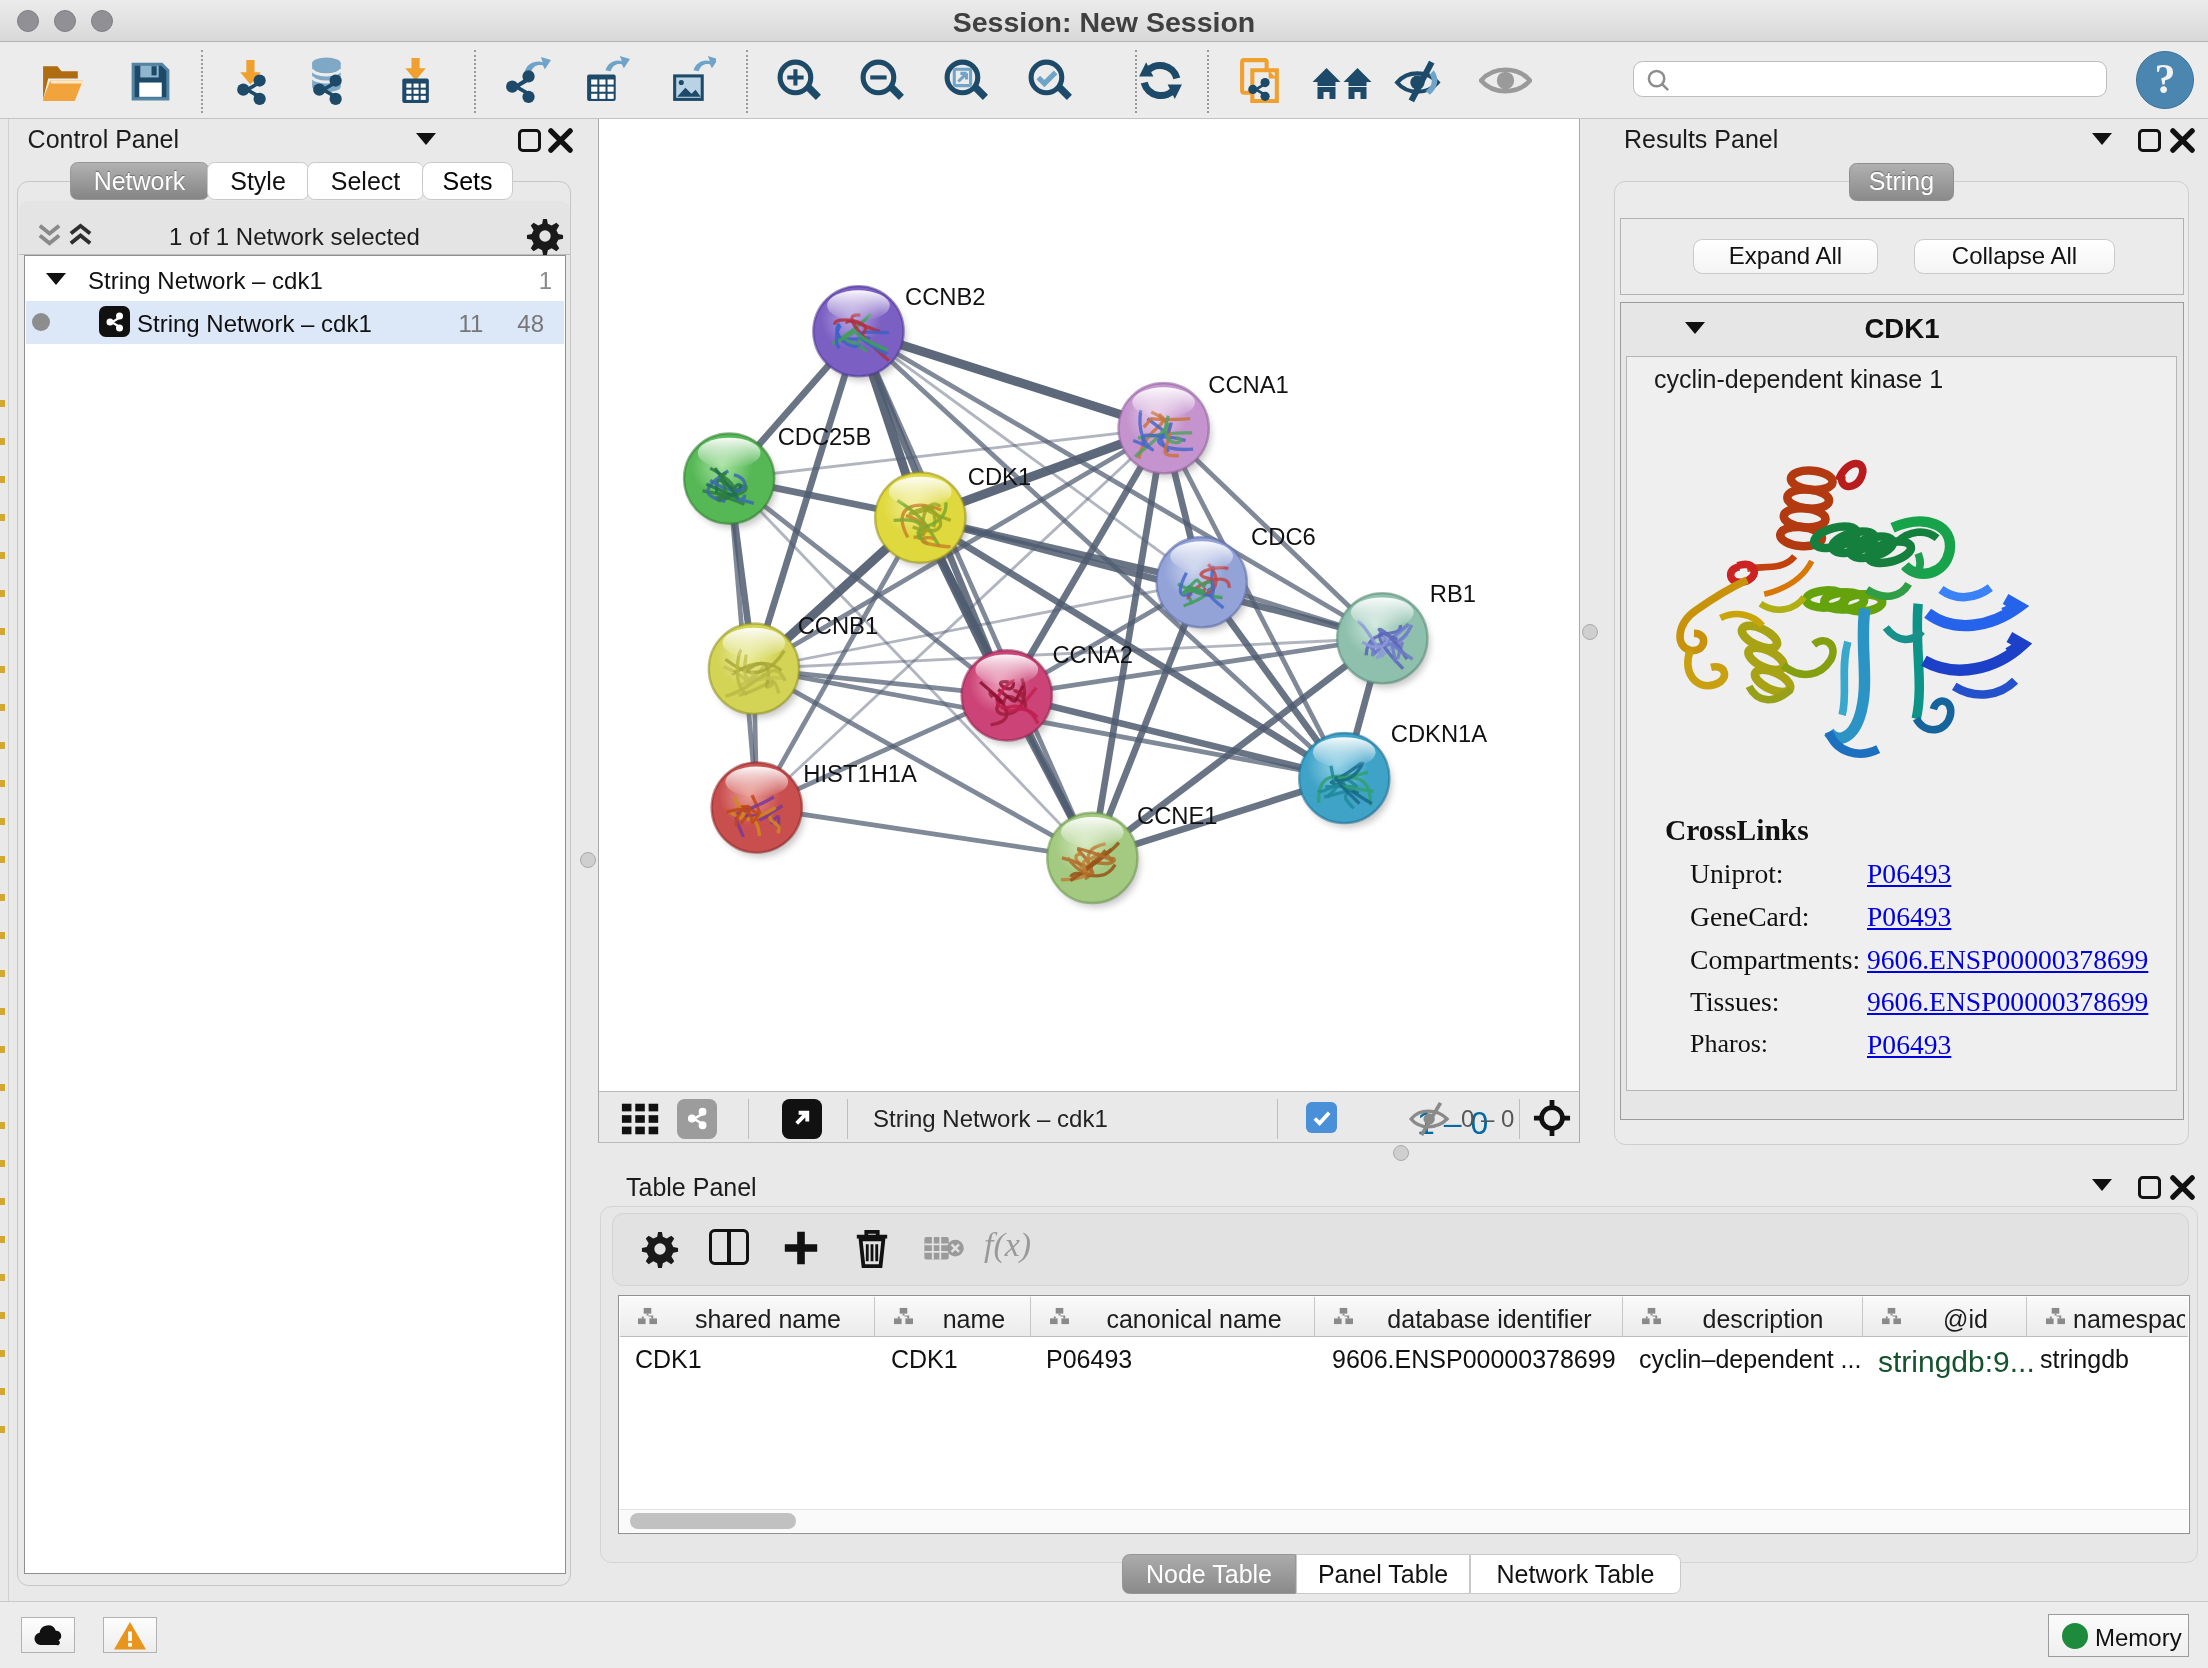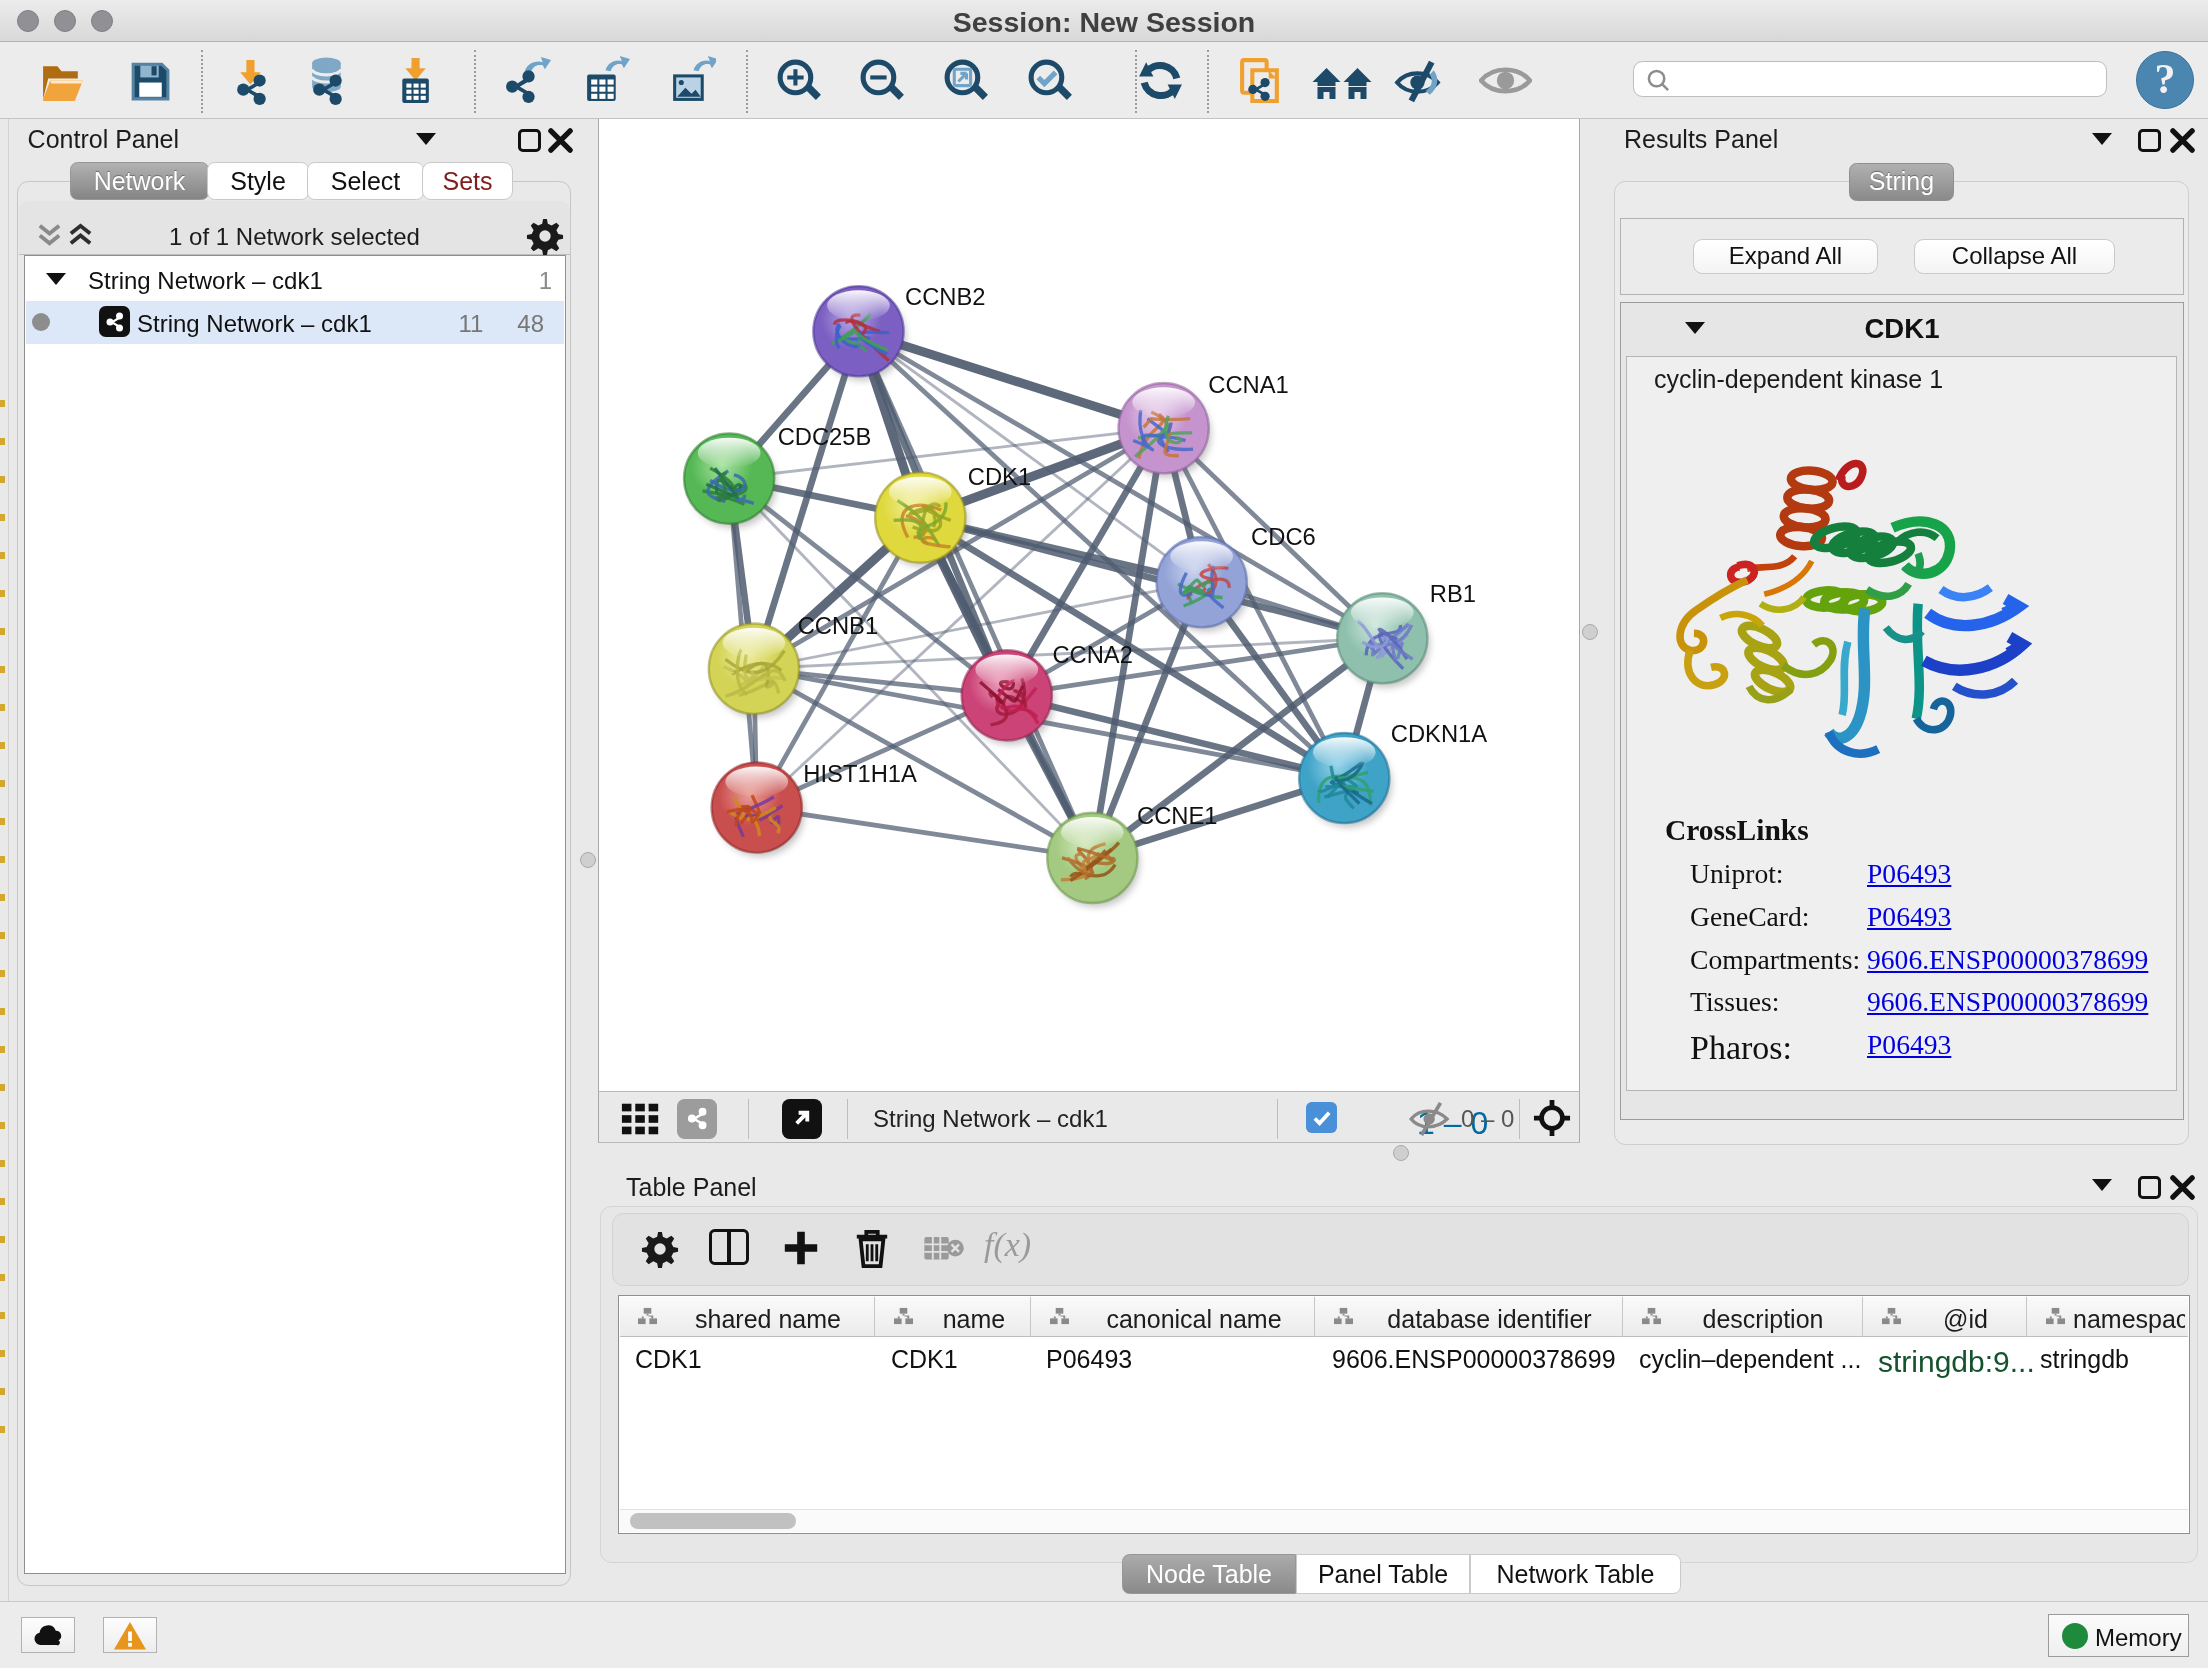--- a/index.html
+++ b/index.html
@@ -182,21 +182,21 @@
 <div class="abs panelhead" style="left:27.6px;top:125px">Control Panel</div>
 <div class="abs tri-d" style="left:416px;top:133px"></div>
 <div class="abs ctrlsq" style="left:518px;top:129px"></div>
 <svg class="abs" style="left:548px;top:128px" width="25" height="25" viewBox="0 0 26 26">
     <path d="M3 3l20 20M23 3 3 23" stroke="#111" stroke-width="5.5" stroke-linecap="round"></path>
   </svg>
 <div class="abs" style="left:17px;top:181px;width:554px;height:1405px;background:#e9e9e9;border:1.9px solid #c6c6c6;border-radius:11.4px"></div>
 <div class="abs" style="left:70px;top:162px;width:139px;height:38px;background:linear-gradient(#b2b2b2,#848484);border:1.9px solid #979797;border-radius:7.6px;text-align:center;font-size:25px;color:#fff;line-height:36px;text-shadow:0 -1px 1px #6a6a6a">Network</div>
 <div class="abs" style="left:207px;top:162px;width:102px;height:38px;background:#fff;border:1.9px solid #c9c9c9;border-radius:7.6px;text-align:center;font-size:25px;color:#111;line-height:36px">Style</div>
 <div class="abs" style="left:307px;top:162px;width:117px;height:38px;background:#fff;border:1.9px solid #c9c9c9;border-radius:7.6px;text-align:center;font-size:25px;color:#111;line-height:36px">Select</div>
-<div class="abs" style="left:422px;top:162px;width:91px;height:38px;background:#fff;border:1.9px solid #c9c9c9;border-radius:9px;text-align:center;font-size:25px;color:#7f1d1d;line-height:36px">Sets</div>
+<div class="abs" style="left:422px;top:162px;width:91px;height:38px;background:#fff;border:1.9px solid #c9c9c9;border-radius:9px;text-align:center;font-size:25px;color:#000000;line-height:36px">Sets</div>
 <div class="abs" style="left:19px;top:201px;width:551px;height:54px;background:#e4e4e4;border-bottom:1.9px solid #bdbdbd;border-radius:9.5px 9.5px 0 0"></div>
 <svg class="abs" style="left:36px;top:222px" width="27" height="27" viewBox="0 0 28 28">
     <path d="M4 4l10 8 10-8M4 14l10 8 10-8" stroke="#8a8a8a" stroke-width="4" fill="none"></path>
   </svg>
 <svg class="abs" style="left:67px;top:222px" width="27" height="27" viewBox="0 0 28 28">
     <path d="M4 12 14 4l10 8M4 22l10-8 10 8" stroke="#2e2e2e" stroke-width="4" fill="none"></path>
   </svg>
 <div class="abs" style="left:114px;top:223px;width:361px;text-align:center;font-size:24px;color:#1c1c1c">1 of 1 Network selected</div>
 <svg class="abs" style="left:526px;top:217px" width="38" height="38" viewBox="0 0 40 40">
     <path d="M18 2h4l1 5 4 2 5-3 3 3-3 5 2 4 5 1v4l-5 1-2 4 3 5-3 3-5-3-4 2-1 5h-4l-1-5-4-2-5 3-3-3 3-5-2-4-5-1v-4l5-1 2-4-3-5 3-3 5 3 4-2z" fill="#1a1a1a"></path>
@@ -686,21 +686,21 @@
   </svg>
 <div class="abs" style="left:1665px;top:814px;font-size:29.5px;font-weight:bold;font-family:'Liberation Serif',serif">CrossLinks</div>
 <div class="abs" style="left:1690px;top:858px;font-size:27.6px;font-family:'Liberation Serif',serif;color:#111">Uniprot:</div>
 <div class="abs" style="left:1867px;top:858px;font-size:27.6px;font-family:'Liberation Serif',serif;color:#0000e0;text-decoration:underline">P06493</div>
 <div class="abs" style="left:1690px;top:901px;font-size:27.6px;font-family:'Liberation Serif',serif;color:#111">GeneCard:</div>
 <div class="abs" style="left:1867px;top:901px;font-size:27.6px;font-family:'Liberation Serif',serif;color:#0000e0;text-decoration:underline">P06493</div>
 <div class="abs" style="left:1690px;top:944px;font-size:27.6px;font-family:'Liberation Serif',serif;color:#111">Compartments:</div>
 <div class="abs" style="left:1867px;top:944px;font-size:27.6px;font-family:'Liberation Serif',serif;color:#0000e0;text-decoration:underline">9606.ENSP00000378699</div>
 <div class="abs" style="left:1690px;top:986px;font-size:27.6px;font-family:'Liberation Serif',serif;color:#111">Tissues:</div>
 <div class="abs" style="left:1867px;top:986px;font-size:27.6px;font-family:'Liberation Serif',serif;color:#0000e0;text-decoration:underline">9606.ENSP00000378699</div>
-<div class="abs" style="left:1690px;top:1029px;font-size:34px;font-family:'Liberation Serif',serif;color:#111">Pharos:</div>
+<div class="abs" style="left:1690px;top:1029px;font-size:26px;font-family:'Liberation Serif',serif;color:#111">Pharos:</div>
 <div class="abs" style="left:1867px;top:1029px;font-size:27.6px;font-family:'Liberation Serif',serif;color:#0000e0;text-decoration:underline">P06493</div>
 
 <div class="abs panelhead" style="left:626px;top:1173px">Table Panel</div>
 <div class="abs tri-d" style="left:2092px;top:1179px"></div>
 <div class="abs ctrlsq" style="left:2138px;top:1176px"></div>
 <svg class="abs" style="left:2170px;top:1175px" width="25" height="25" viewBox="0 0 26 26">
     <path d="M3 3l20 20M23 3 3 23" stroke="#111" stroke-width="5.5" stroke-linecap="round"></path>
   </svg>
 <div class="abs" style="left:600px;top:1206px;width:1598px;height:357px;background:#e7e7e7;border:1.9px solid #d4d4d4;border-radius:11.4px"></div>
 <div class="abs" style="left:612px;top:1213px;width:1577px;height:73px;background:#e2e2e2;border:1.9px solid #d2d2d2;border-radius:11.4px"></div>

